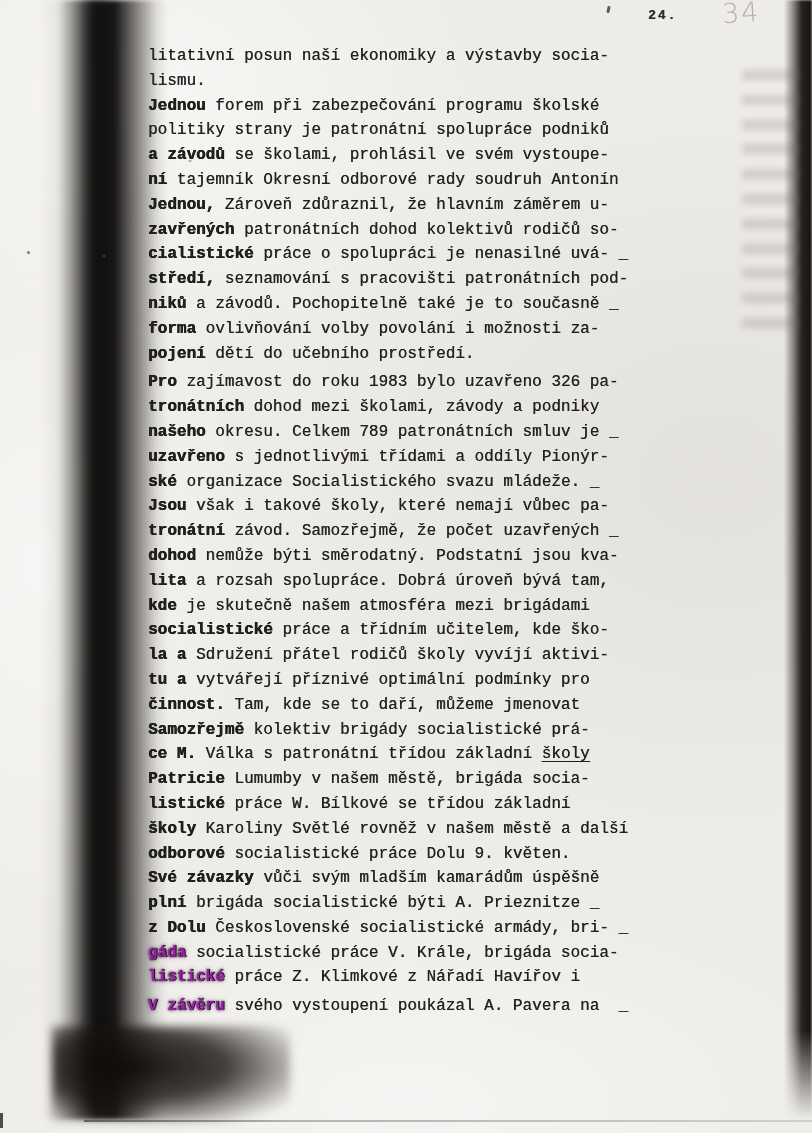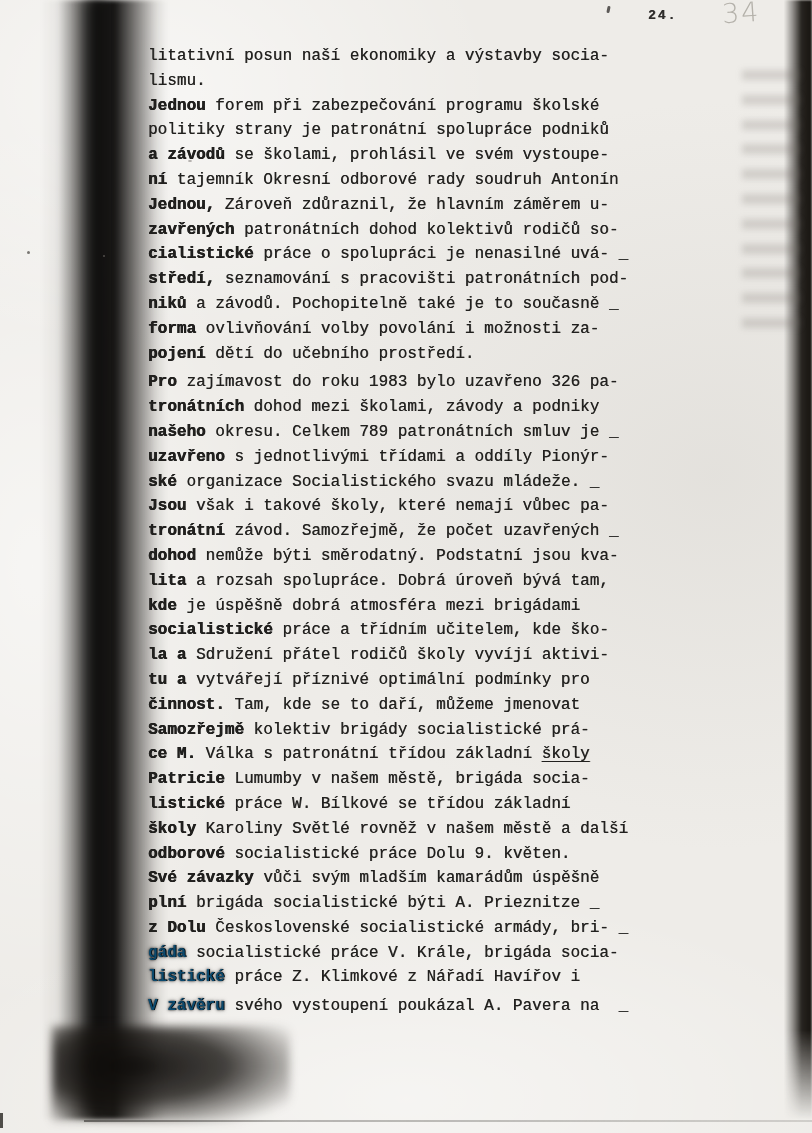--- a/index.html
+++ b/index.html
@@ -62,21 +62,21 @@
   .textblock{
     position:absolute;left:148px;top:44px;width:644px;
     font-size:16px;color:#21201e;letter-spacing:0;
   }
   .line{
     white-space:pre;height:24.8px;line-height:24.8px;
     text-shadow:0.4px 0 0 rgba(33,32,30,0.7);
   }
   .line.gap{margin-top:4px;}
   .bb{font-weight:bold;text-shadow:0.5px 0 0 rgba(10,10,10,0.9),0 0 0.5px rgba(10,10,10,0.55);}
-  .sm{color:#0c4a6e;text-shadow:0 0 2px rgba(0,0,0,0.9),0 0 4px rgba(0,0,0,0.55),0.8px 0 0 #000;}
+  .sm{color:#a21caf;text-shadow:0 0 2px rgba(0,0,0,0.9),0 0 4px rgba(0,0,0,0.55),0.8px 0 0 #000;}
   .ul{text-decoration:underline;text-underline-offset:3px;}
   .pg-typed{
     position:absolute;left:648px;top:8px;
     font-size:13px;font-weight:bold;color:#2e2c2a;letter-spacing:2px;
     text-shadow:0.4px 0 0 rgba(40,40,38,0.7);
   }
   .pg-hand{
     position:absolute;left:722px;top:-3px;
     font-family:"DejaVu Sans",sans-serif;font-size:27px;font-weight:300;
     color:#b4b1aa;transform:rotate(-4deg);letter-spacing:2px;
@@ -129,21 +129,21 @@
       <div class="line"><span class="bb">pojení</span><span> dětí do učebního prostředí.</span></div>
       <div class="line gap"><span class="bb">Pro</span><span> zajímavost do roku 1983 bylo uzavřeno 326 pa-</span></div>
       <div class="line"><span class="bb">tronátních</span><span> dohod mezi školami, závody a podniky</span></div>
       <div class="line"><span class="bb">našeho</span><span> okresu. Celkem 789 patronátních smluv je _</span></div>
       <div class="line"><span class="bb">uzavřeno</span><span> s jednotlivými třídami a oddíly Pionýr-</span></div>
       <div class="line"><span class="bb">ské</span><span> organizace Socialistického svazu mládeže. _</span></div>
       <div class="line"><span class="bb">Jsou</span><span> však i takové školy, které nemají vůbec pa-</span></div>
       <div class="line"><span class="bb">tronátní</span><span> závod. Samozřejmě, že počet uzavřených _</span></div>
       <div class="line"><span class="bb">dohod</span><span> nemůže býti směrodatný. Podstatní jsou kva-</span></div>
       <div class="line"><span class="bb">lita</span><span> a rozsah spolupráce. Dobrá úroveň bývá tam,</span></div>
-      <div class="line"><span class="bb">kde</span><span> je úspěšně dobrá atmosféra mezi brigádami</span></div>
+      <div class="line"><span class="bb">kde</span><span> je skutečně našem atmosféra mezi brigádami</span></div>
       <div class="line"><span class="bb">socialistické</span><span> práce a třídním učitelem, kde ško-</span></div>
       <div class="line"><span class="bb">la a</span><span> Sdružení přátel rodičů školy vyvíjí aktivi-</span></div>
       <div class="line"><span class="bb">tu a</span><span> vytvářejí příznivé optimální podmínky pro</span></div>
       <div class="line"><span class="bb">činnost.</span><span> Tam, kde se to daří, můžeme jmenovat</span></div>
       <div class="line"><span class="bb">Samozřejmě</span><span> kolektiv brigády socialistické prá-</span></div>
       <div class="line"><span class="bb">ce M.</span><span> Válka s patronátní třídou základní </span><span class="ul">školy</span></div>
       <div class="line"><span class="bb">Patricie</span><span> Lumumby v našem městě, brigáda socia-</span></div>
       <div class="line"><span class="bb">listické</span><span> práce W. Bílkové se třídou základní</span></div>
       <div class="line"><span class="bb">školy</span><span> Karoliny Světlé rovněž v našem městě a další</span></div>
       <div class="line"><span class="bb">odborové</span><span> socialistické práce Dolu 9. květen.</span></div>

